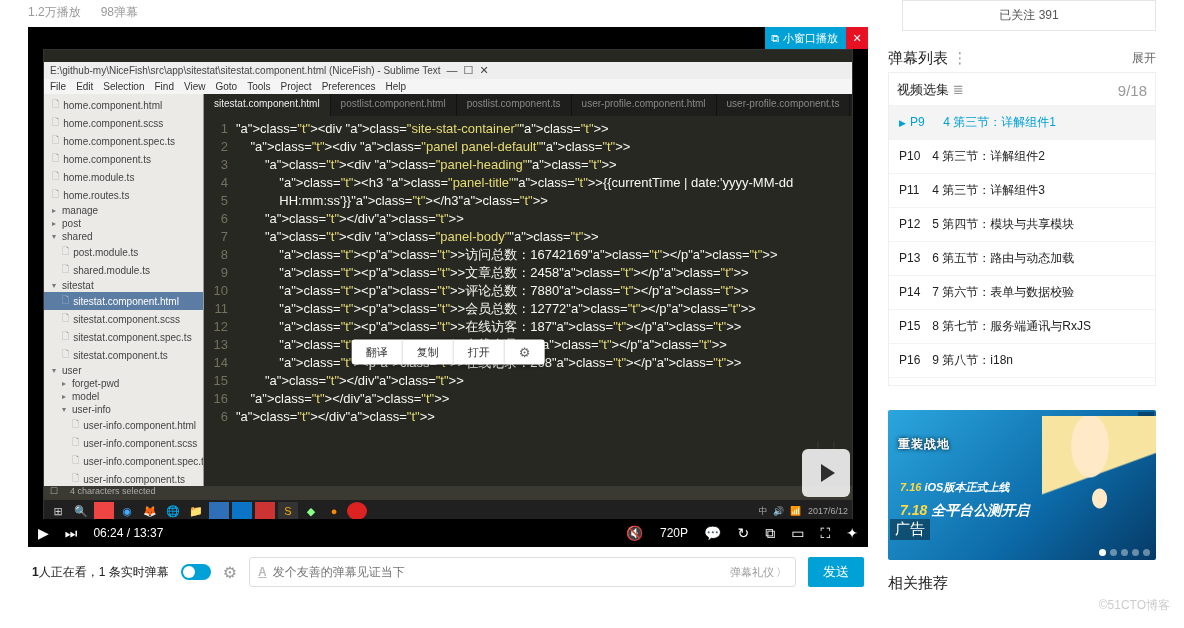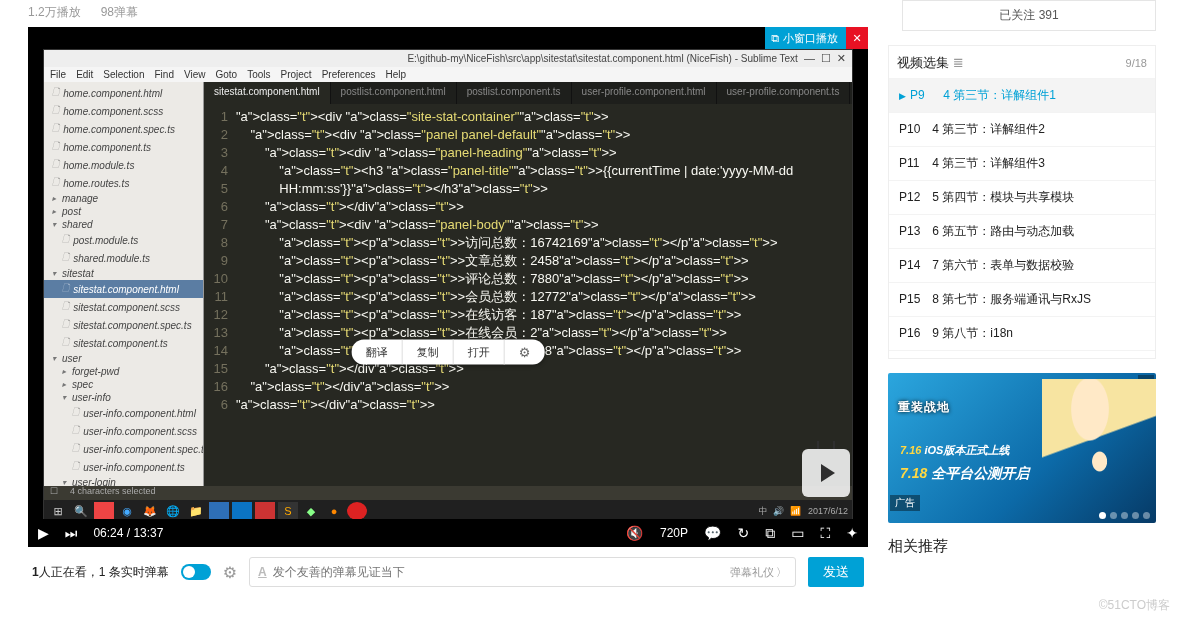--- a/index.html
+++ b/index.html
@@ -6,41 +6,41 @@
 body { background: #fff; color: #212121; font-size: 12px; width: 1184px; height: 628px; overflow: hidden; position: relative; }
 .page { display: flex; padding: 0 28px 0 28px; gap: 20px; }
 
 
 .main { width: 840px; }
 .meta-row { color: #999; font-size: 12px; padding: 4px 0 6px; display: flex; gap: 20px; }
 .video-frame { width: 840px; height: 520px; background: #000; position: relative; }
 
 
 .editor-window { position: absolute; left: 15px; top: 22px; right: 15px; bottom: 24px; background: #272822; color: #ccc; font-family: Consolas, monospace; font-size: 11px; border: 1px solid #333; display: flex; flex-direction: column; }
-.ed-titlebar { background: #eee; color: #444; font-size: 10px; padding: 2px 6px; display: flex; justify-content: flex-end; align-items: center; }
+.ed-titlebar { background: #eee; color: #444; font-size: 10px; padding: 2px 6px; display: flex; justify-content: flex-start; align-items: center; margin-top: 12px; }
 .ed-titlebar .win-ctrls span { margin-left: 6px; font-size: 11px; }
 .mini-overlay { position: absolute; right: 0; top: 0; height: 22px; display: flex; align-items: center; background: #00a1d6; color: #fff; font-size: 11px; padding: 0 6px; gap: 4px; }
 .mini-overlay .close { background:#e81123; width:22px; height:22px; display:flex; align-items:center; justify-content:center; margin-right:-6px; margin-left:4px;}
 .ed-menubar { background:#f5f5f5; color:#333; font-size:10px; padding:2px 6px; display:flex; gap:10px; }
 .ed-body { flex:1; display:flex; min-height:0; }
 .ed-sidebar { width:160px; background:#eceae6; color:#444; font-size:10px; overflow:hidden; padding:2px 0; border-right:1px solid #999;}
-.ed-sidebar .row { padding:1px 12px 1px 8px; white-space:nowrap; display:flex; align-items:center; gap:4px;font-style:italic; }
+.ed-sidebar .row { padding:1px 12px 1px 8px; white-space:nowrap; display:flex; align-items:center; gap:4px; }
 .ed-sidebar .row.sel { background:#5b7da3; color:#fff; }
 .ed-sidebar .folder::before { content:"▸"; font-size:8px; margin-right:2px; color:#777;}
 .ed-sidebar .folder.open::before { content:"▾"; }
 .ed-sidebar .file::before { content:"🗋"; font-size:9px; opacity:.5;}
 .ed-editor { flex:1; display:flex; flex-direction:column; min-width:0; }
 .ed-tabs { display:flex; background:#1e1f1c; height:22px; font-size:10px; color:#888; overflow:hidden;}
 .ed-tabs .tab { padding:4px 10px; border-right:1px solid #111; white-space:nowrap;}
 .ed-tabs .tab.active { background:#272822; color:#eee;}
 .ed-code { flex:1; display:flex; font-family:Consolas,monospace; font-size:13px; line-height:18px; padding:4px 0; overflow:hidden;}
 .ed-gutter { width:32px; text-align:right; color:#75715e; padding-right:8px;}
 .ed-lines { flex:1; white-space:pre; color:#f8f8f2;}   
 .ed-lines .s { color:#e6db74;}
-.ed-popup { position:absolute; left:50%; top:64%; transform:translate(-50%,-50%); background:#fff; border-radius:12px; display:flex; box-shadow:0 1px 4px rgba(0,0,0,.4); font-size:11px;}
+.ed-popup { position:absolute; left:50%; top:64%; transform:translate(-50%,-50%); background:#fff; border-radius:3px; display:flex; box-shadow:0 1px 4px rgba(0,0,0,.4); font-size:11px;}
 .ed-popup .pbtn { padding:5px 14px; border-right:1px solid #ddd; color:#333;}
 .ed-popup .pbtn:last-child { border-right:none; font-size:13px; color:#666;}
 .windows-taskbar { position:absolute; left:0; right:0; bottom:0; height:22px; background:#202020; display:flex; align-items:center; padding:0 4px; gap:3px; }
 .windows-taskbar .tb { width:20px; height:18px; display:flex; align-items:center; justify-content:center; font-size:11px; }
 .windows-taskbar .flex1 { flex:1; }
 .windows-taskbar .tray { color:#aaa; font-size:9px; display:flex; gap:6px; align-items:center;}
 .status-strip { position:absolute; left:0; right:0; bottom:22px; height:14px; background:#3b3a32; font-size:9px; color:#aaa; padding:0 6px; display:flex; gap:12px;}
 
 
 .bili-controls { position:absolute; left:0; right:0; bottom:0; height:28px; background:#000; display:flex; align-items:center; color:#fff; padding:0 10px; gap:16px; font-size:12px;}
@@ -62,33 +62,33 @@
 .send-btn { width:56px; height:30px; background:#00a1d6; color:#fff; border:none; border-radius:2px; font-size:13px; cursor:pointer;}
 
 
 .side { width:268px; font-size:13px; }
 .follow-box { border:1px solid #e5e5e5; text-align:center; padding:6px 0; color:#555; font-size:12px; margin-bottom:14px;margin-left:14px;}
 .panel-head { display:flex; align-items:center; justify-content:space-between; padding:4px 0; font-size:15px; color:#222;}
 .panel-head .dots { color:#999; letter-spacing:2px;}
 .panel-head .expand { font-size:12px; color:#666;}
 .playlist { border:1px solid #eee; }
 .playlist-head { display:flex; align-items:center; justify-content:space-between; padding:8px 8px 6px; font-size:13px;}
-.playlist-head .ct { color:#999; font-size:11px;}
+.playlist-head .ct { color:#999; font-size:15px;}
 .pl-items { max-height:280px; overflow:hidden; }
 .pl-item { padding:8px 10px; font-size:12px; color:#222; border-top:1px solid #f3f3f3; white-space:nowrap; overflow:hidden; text-overflow:ellipsis; cursor:pointer;}
 .pl-item.active { background:#f4f4f4; color:#00a1d6;}
 .pl-item .idx { display:inline-block; width:30px; color:inherit;}
 .pl-item.active::before { content:"▶"; color:#00a1d6; font-size:9px; margin-right:4px;}
-.ad-box { margin-top:14px; width:268px; height:150px; background:linear-gradient(135deg,#2ba6de 0%,#0c6aa8 60%,#063a66 100%); position:relative; color:#fff; overflow:hidden; border-radius:2px;}
+.ad-box { margin-top:24px; width:268px; height:150px; background:linear-gradient(135deg,#2ba6de 0%,#0c6aa8 60%,#063a66 100%); position:relative; color:#fff; overflow:hidden; border-radius:2px;}
 .ad-box .t1 { position:absolute; left:12px; top:70px; font-style:italic; font-weight:700; font-size:11px;text-align:center;}
 .ad-box .t1 .y{color:#ffd843;}
 .ad-box .t2 { position:absolute; left:12px; top:92px; font-style:italic; font-weight:700; font-size:14px;}
 .ad-box .t2 .y{color:#ffd843;}
 .ad-box .logo { position:absolute; left:10px; top:26px; font-size:12px; font-weight:700; letter-spacing:1px; text-shadow:0 0 4px #000;}
-.ad-box .badge { position:absolute; left:2px; bottom:12px; background:rgba(0,0,0,.4); font-size:10px; padding:1px 5px;}
+.ad-box .badge { position:absolute; left:2px; bottom:20px; background:rgba(0,0,0,.4); font-size:15px; padding:1px 5px;}
 .ad-box .close { position:absolute; right:2px; top:2px; width:16px;height:16px;background:rgba(0,0,0,.35);font-size:10px;display:flex;align-items:center;justify-content:center;}
 .ad-box .pager { position:absolute; right:6px; bottom:4px; display:flex; gap:4px;}
 .ad-box .pager span{width:7px;height:7px;border-radius:50%;background:rgba(255,255,255,.4);}
 .ad-box .pager span.on{background:#fff;}
 .ad-box .girl { position:absolute; right:-6px; bottom:-6px; width:120px; height:150px; background:radial-gradient(ellipse at 40% 20%, #ffe9c7 0 18%, transparent 19%), radial-gradient(ellipse at 48% 55%, #ffe9c7 0 8%, transparent 9%), linear-gradient(160deg,#f7e4a1 0 40%,transparent 41%); filter:blur(.3px);}
 .related-head { display:flex; align-items:center; justify-content:space-between; padding:14px 0 0; font-size:15px;}
 .watermark { position:absolute; right:14px; bottom:14px; color:#ccc; font-size:12px;}
 </style>
 </head>
 <body>
@@ -138,21 +138,21 @@
               <div class="row folder open" style="padding-left: 8px;">shared</div>
               <div class="row file" style="padding-left: 18px;">post.module.ts</div>
               <div class="row file" style="padding-left: 18px;">shared.module.ts</div>
               <div class="row folder open" style="padding-left: 8px;">sitestat</div>
               <div class="row file sel" style="padding-left: 18px;">sitestat.component.html</div>
               <div class="row file" style="padding-left: 18px;">sitestat.component.scss</div>
               <div class="row file" style="padding-left: 18px;">sitestat.component.spec.ts</div>
               <div class="row file" style="padding-left: 18px;">sitestat.component.ts</div>
               <div class="row folder open" style="padding-left: 8px;">user</div>
               <div class="row folder" style="padding-left: 18px;">forget-pwd</div>
-              <div class="row folder" style="padding-left: 18px;">spec</div>
+              <div class="row folder" style="padding-left: 18px;">model</div>
               <div class="row folder open" style="padding-left: 18px;">user-info</div>
               <div class="row file" style="padding-left: 28px;">user-info.component.html</div>
               <div class="row file" style="padding-left: 28px;">user-info.component.scss</div>
               <div class="row file" style="padding-left: 28px;">user-info.component.spec.ts</div>
               <div class="row file" style="padding-left: 28px;">user-info.component.ts</div>
               <div class="row folder open" style="padding-left: 18px;">user-login</div>
               <div class="row file" style="padding-left: 28px;">user-login.component.html</div>
               <div class="row file" style="padding-left: 28px;">user-login.component.scss</div>
             </div>
           <div class="ed-editor">
@@ -273,20 +273,24 @@
             <span>〉</span>
           </span>
       </div>
       <button class="send-btn">发送</button>
     </div>
   </div>
 
   <div class="side">
     <div class="follow-box">已关注 391</div>
 
+    <div class="panel-head">
+      <span><span>弹幕列表</span> <span class="dots">⋮</span></span>
+      <span class="expand">展开</span>
+    </div>
 
     <div class="playlist">
       <div class="playlist-head">
         <span><span>视频选集</span> <span style="color:#999;">≣</span></span>
         <span class="ct">9/18</span>
       </div>
       <div class="pl-items" id="pl-items">
           <div class="pl-item active"><span class="idx">P9</span><span>  4 第三节：详解组件1</span></div>
           <div class="pl-item"><span class="idx">P10</span><span>  4 第三节：详解组件2</span></div>
           <div class="pl-item"><span class="idx">P11</span><span>  4 第三节：详解组件3</span></div>

